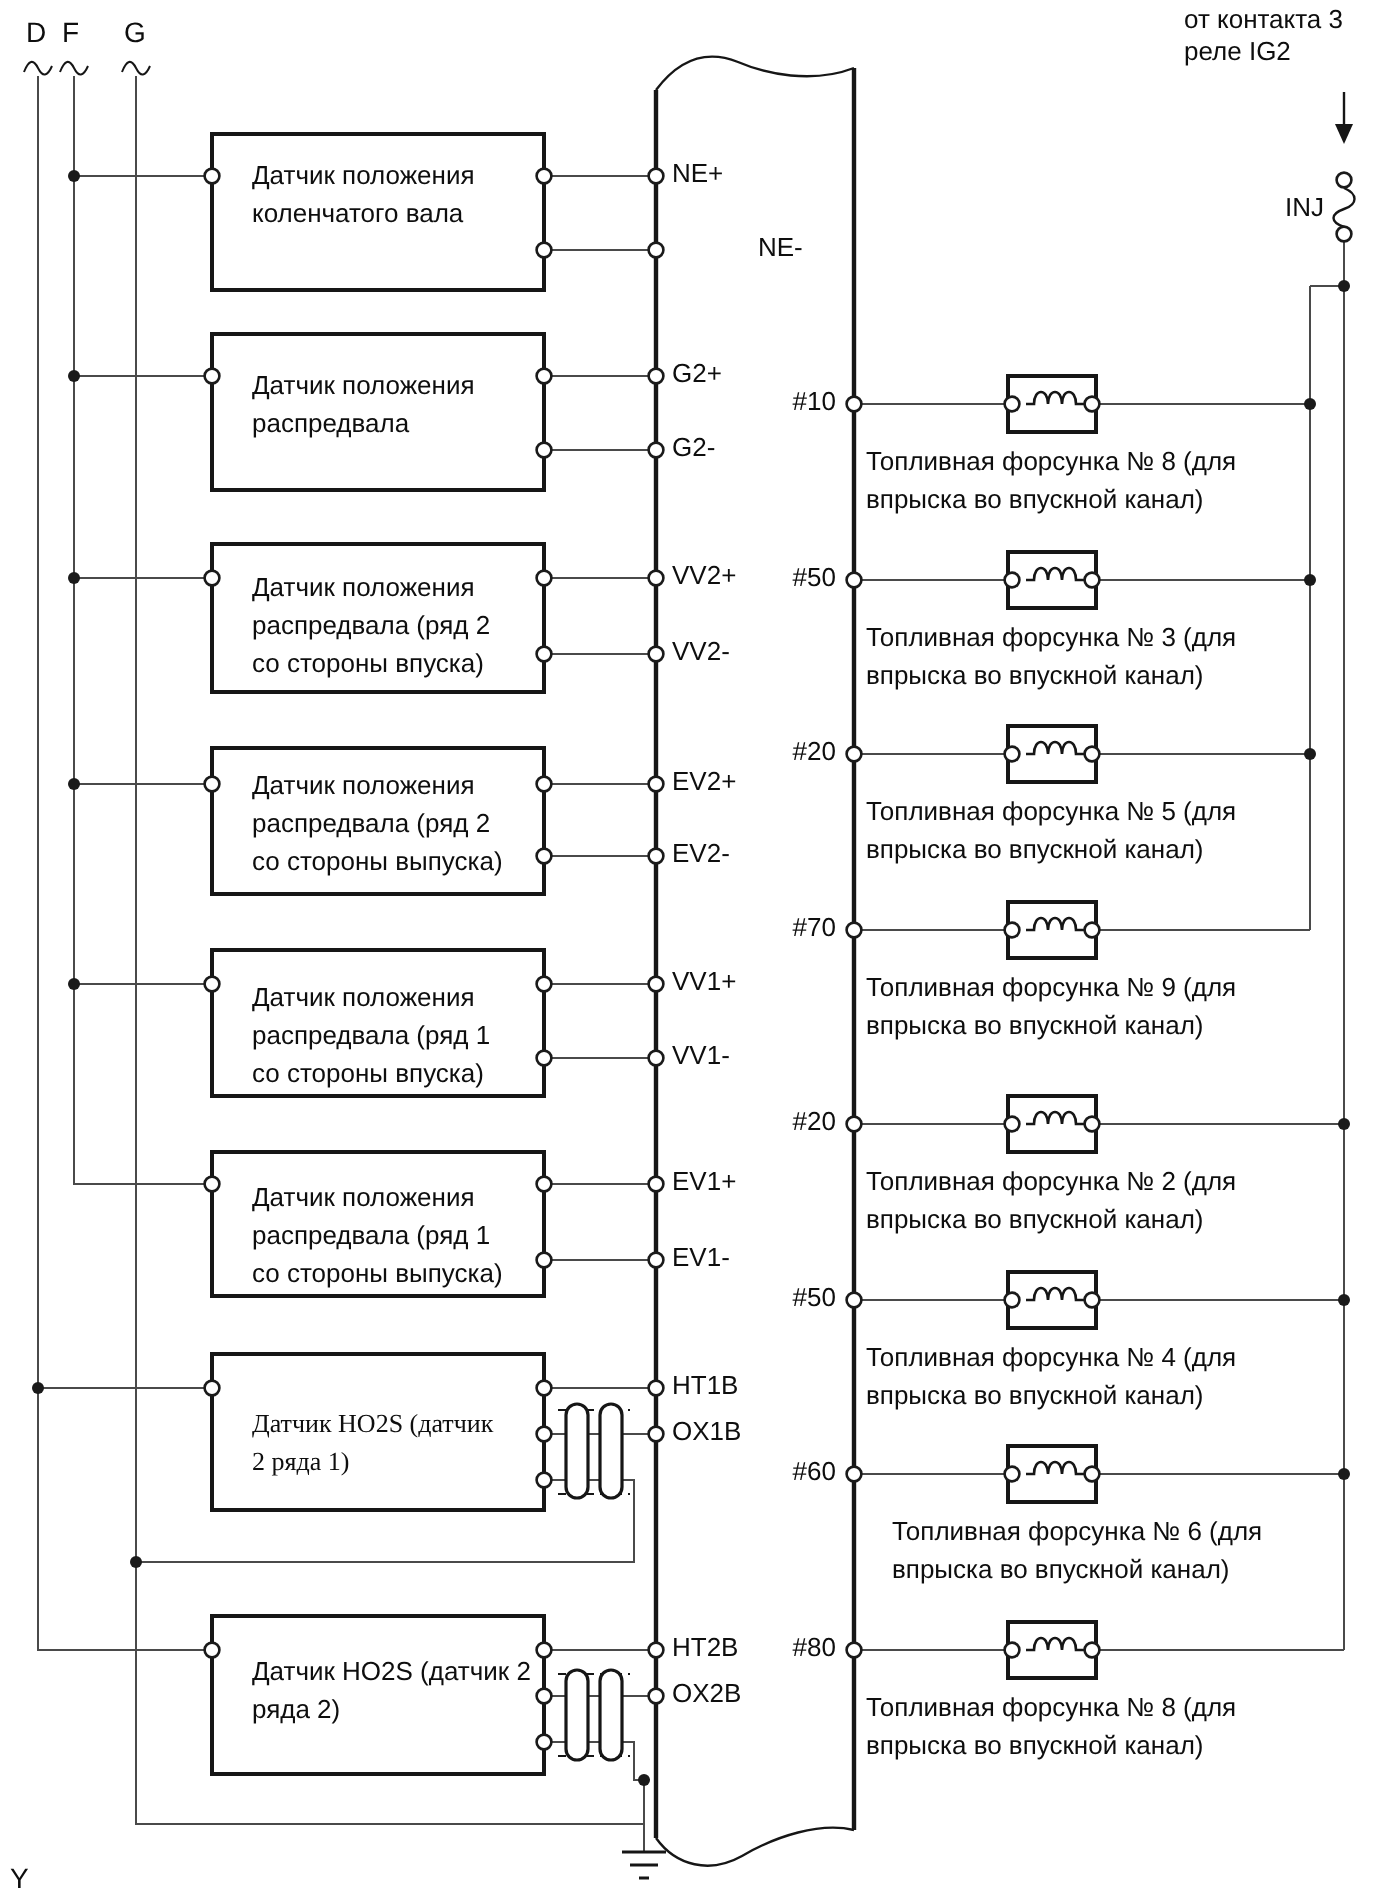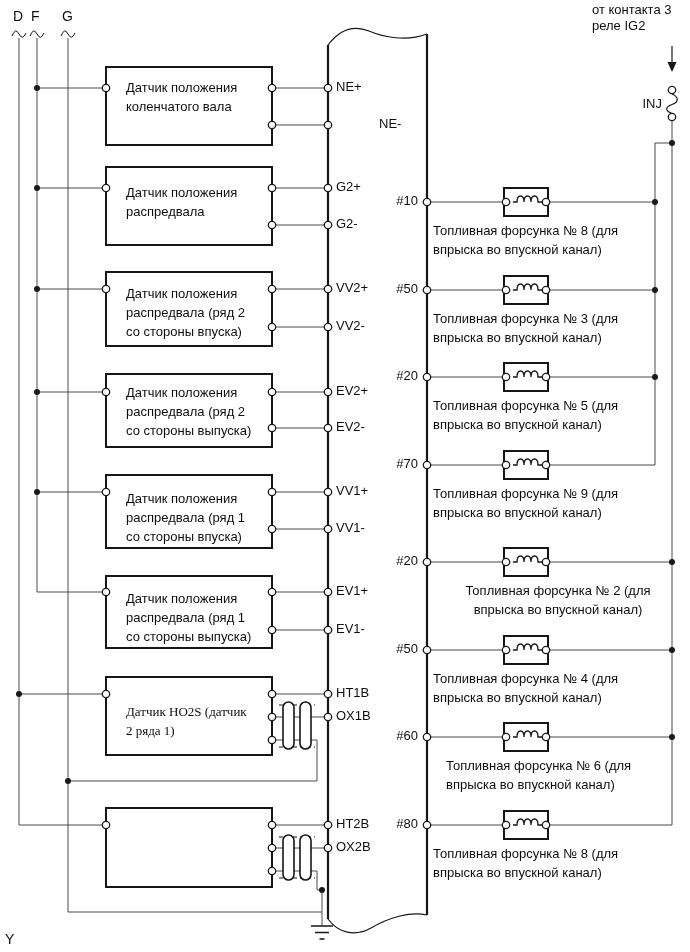--- a/index.html
+++ b/index.html
@@ -242,21 +242,21 @@
     <div class="t pin pr" style="left: 384px; top: 281px;">#50</div>
     <div class="t il" style="left: 433px; top: 309px;">Топливная форсунка № 3 (для
 впрыска во впускной канал)</div>
     <div class="t pin pr" style="left: 384px; top: 368px;">#20</div>
     <div class="t il" style="left: 433px; top: 396px;">Топливная форсунка № 5 (для
 впрыска во впускной канал)</div>
     <div class="t pin pr" style="left: 384px; top: 456px;">#70</div>
     <div class="t il" style="left: 433px; top: 484px;">Топливная форсунка № 9 (для
 впрыска во впускной канал)</div>
     <div class="t pin pr" style="left: 384px; top: 553px;">#20</div>
-    <div class="t il" style="left: 433px; top: 581px; text-align: center;">Топливная форсунка № 2 (для
+    <div class="t il" style="left: 433px; top: 581px;">Топливная форсунка № 2 (для
 впрыска во впускной канал)</div>
     <div class="t pin pr" style="left: 384px; top: 641px;">#50</div>
     <div class="t il" style="left: 433px; top: 669px;">Топливная форсунка № 4 (для
 впрыска во впускной канал)</div>
     <div class="t pin pr" style="left: 384px; top: 728px;">#60</div>
     <div class="t il" style="left: 446px; top: 756px;">Топливная форсунка № 6 (для
 впрыска во впускной канал)</div>
     <div class="t pin pr" style="left: 384px; top: 816px;">#80</div>
     <div class="t il" style="left: 433px; top: 844px;">Топливная форсунка № 8 (для
 впрыска во впускной канал)</div>
@@ -271,13 +271,15 @@
 распредвала (ряд 2
 со стороны выпуска)</div>
     <div class="t sl" style="left: 126px; top: 489px;">Датчик положения
 распредвала (ряд 1
 со стороны впуска)</div>
     <div class="t sl" style="left: 126px; top: 589px;">Датчик положения
 распредвала (ряд 1
 со стороны выпуска)</div>
     <div class="t sl" style="left: 126px; top: 702px; font-family: Liberation Serif, serif;">Датчик HO2S (датчик
 2 ряда 1)</div>
+    <div class="t sl" style="left: 126px; top: 826px;">Датчик HO2S (датчик 2
+ряда 2)</div>
   </div>
 
 </body></html>

